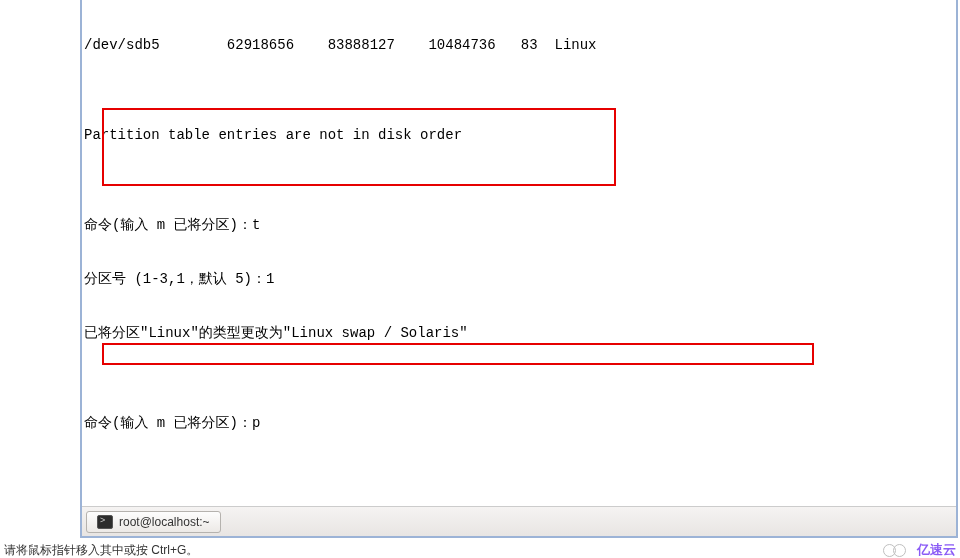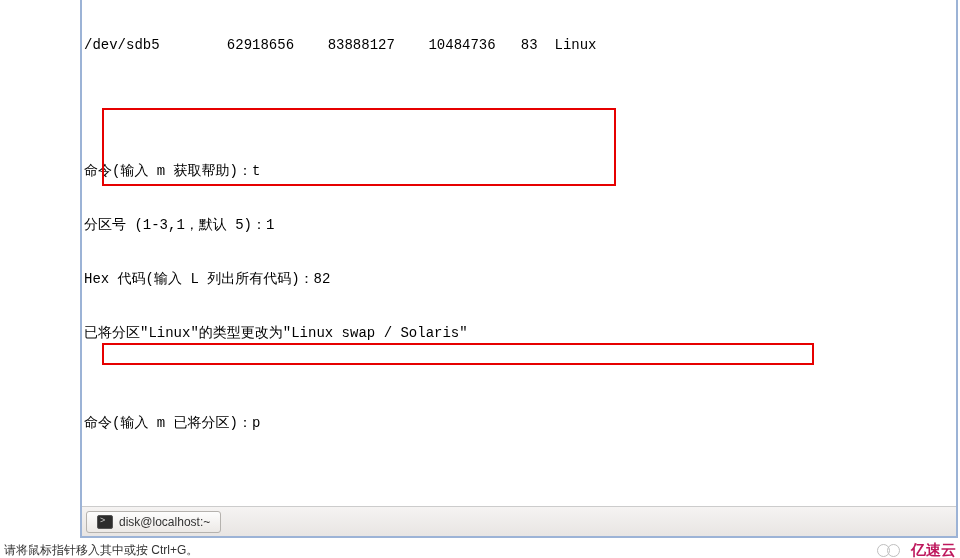--- a/index.html
+++ b/index.html
@@ -100,22 +100,22 @@
       font-family: sans-serif;
       font-size: 12px;
       color: #333;
       padding: 2px 4px;
       display: flex;
       justify-content: space-between;
       align-items: center;
     }
     .watermark {
       font-family: sans-serif;
-      font-size: 15px;
-      color: #be185d;
+      font-size: 13px;
+      color: #8b5cf6;
       font-weight: bold;
       display: flex;
       align-items: center;
       gap: 4px;
     }
     .wm-icon {
       display: inline-block;
       width: 30px;
       height: 12px;
       position: relative;
@@ -139,24 +139,24 @@
   </style>
 </head>
 <body>
 
 <div class="left-gutter"></div>
 
 <div class="terminal-window">
   <div class="terminal-output">
     <div class="line">/dev/sdb5        62918656    83888127    10484736   83  Linux</div>
     <div class="line"></div>
+    <div class="line">Partition table entries are not in disk order</div>
     <div class="line"></div>
-    <div class="line">命令(输入 m 获取帮助)：t</div>
+    <div class="line">命令(输入 m 已将分区)：t</div>
     <div class="line">分区号 (1-3,1，默认 5)：1</div>
-    <div class="line">Hex 代码(输入 L 列出所有代码)：82</div>
     <div class="line">已将分区"Linux"的类型更改为"Linux swap / Solaris"</div>
     <div class="line"></div>
     <div class="line">命令(输入 m 已将分区)：p</div>
     <div class="line"></div>
     
     
     
     
     
     
@@ -167,21 +167,21 @@
     
     
     <div class="line"></div>
     
     <div class="line"></div>
     
   </div>
   <div class="taskbar">
     <div class="taskbar-item">
       <span class="term-icon"></span>
-      <span>disk@localhost:~</span>
+      <span>root@localhost:~</span>
     </div>
   </div>
 </div>
 
 <div class="highlight-box-1"></div>
 <div class="highlight-box-2"></div>
 
 <div class="status-bar">
   <span>请将鼠标指针移入其中或按 Ctrl+G。</span>
   <span class="watermark">

